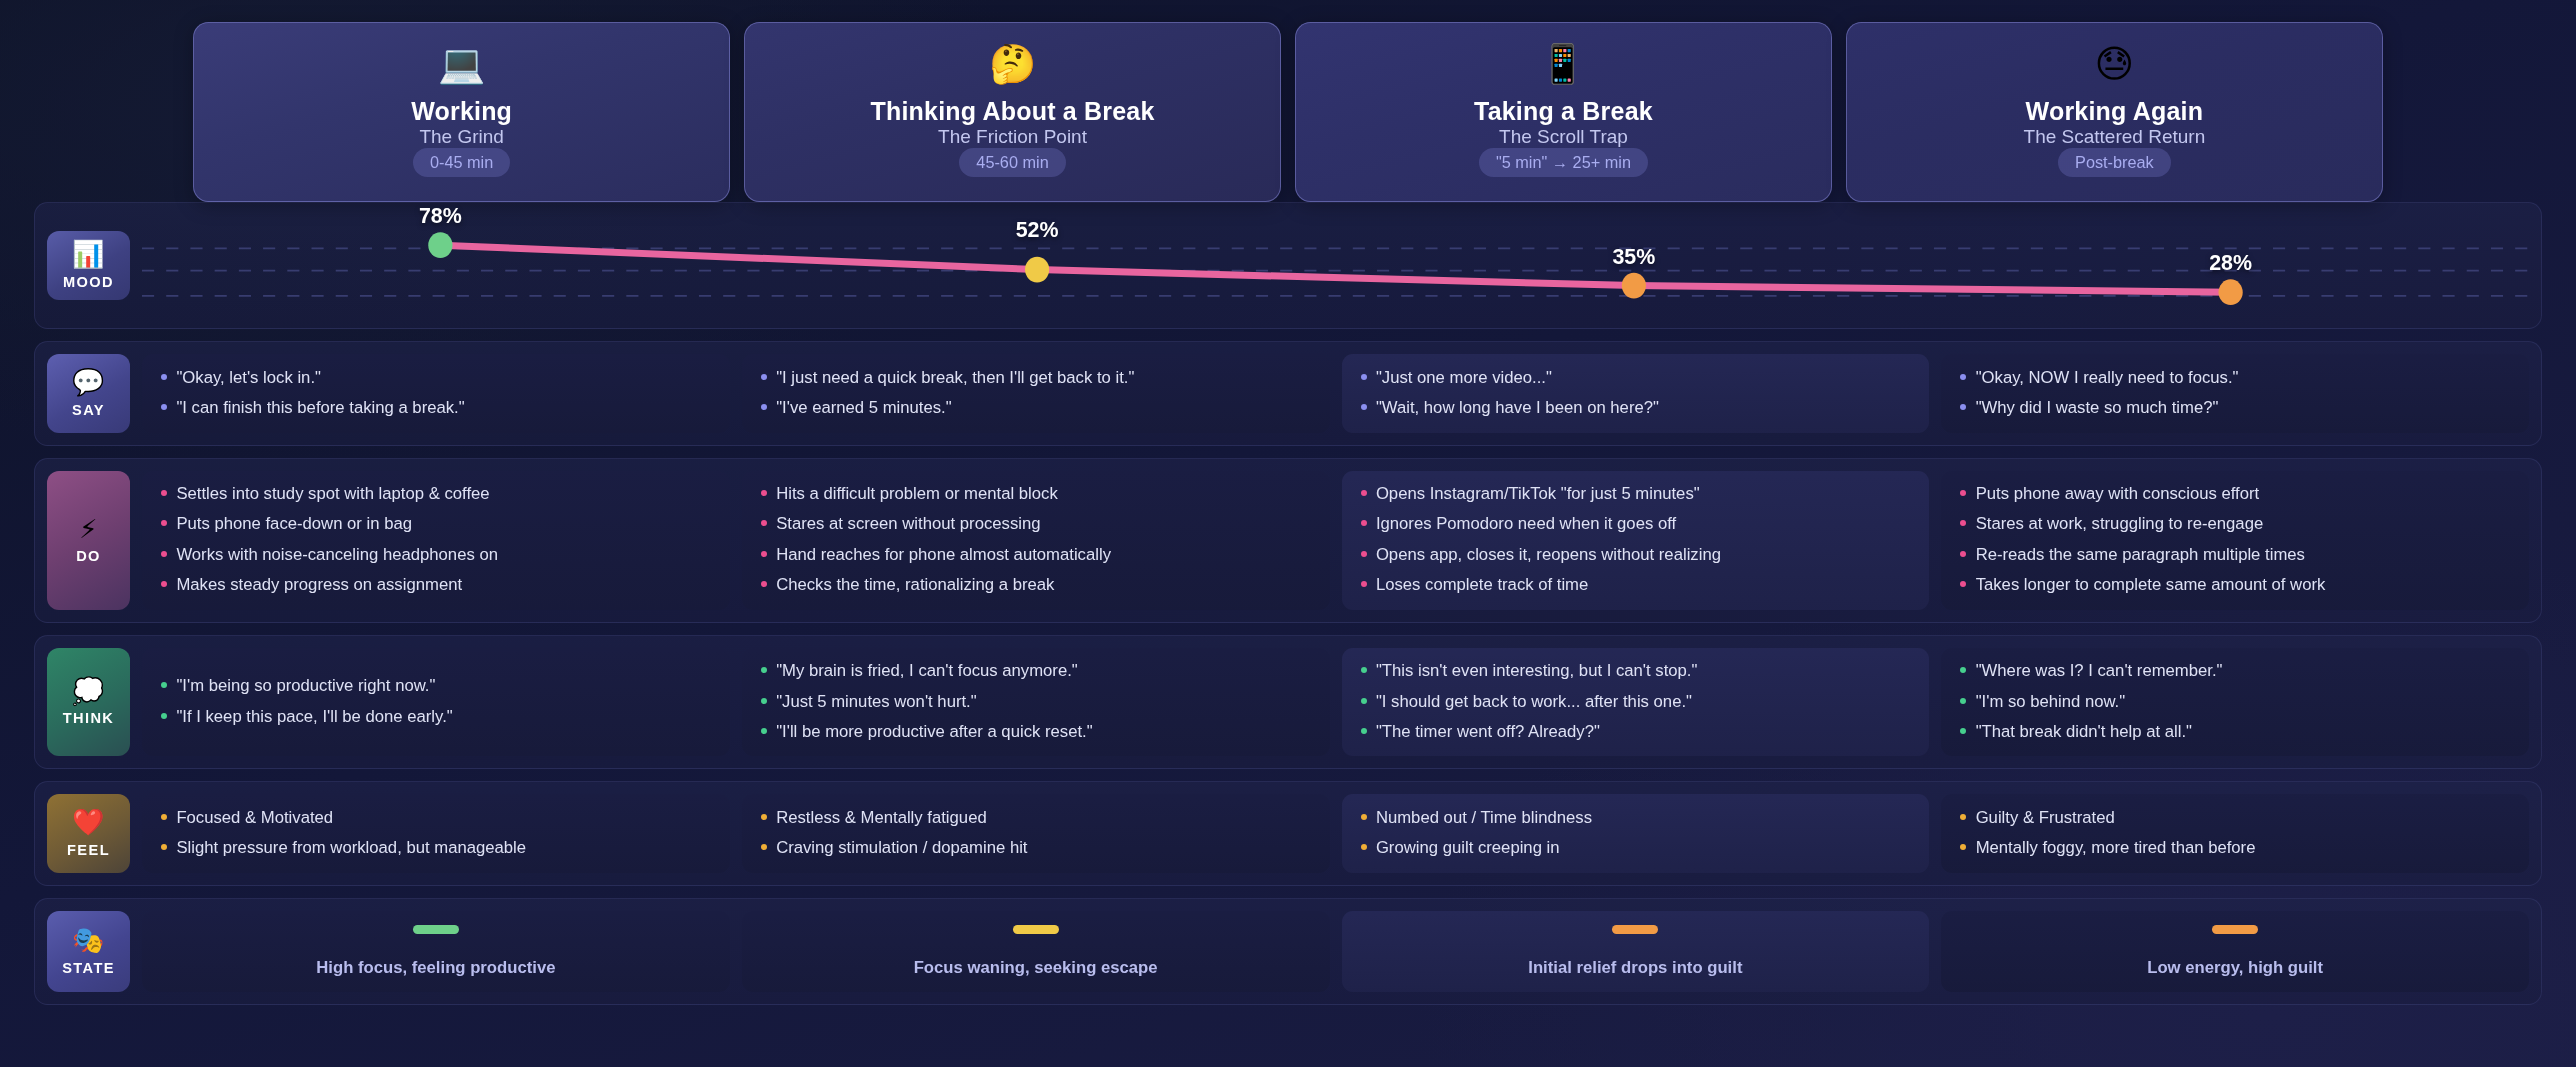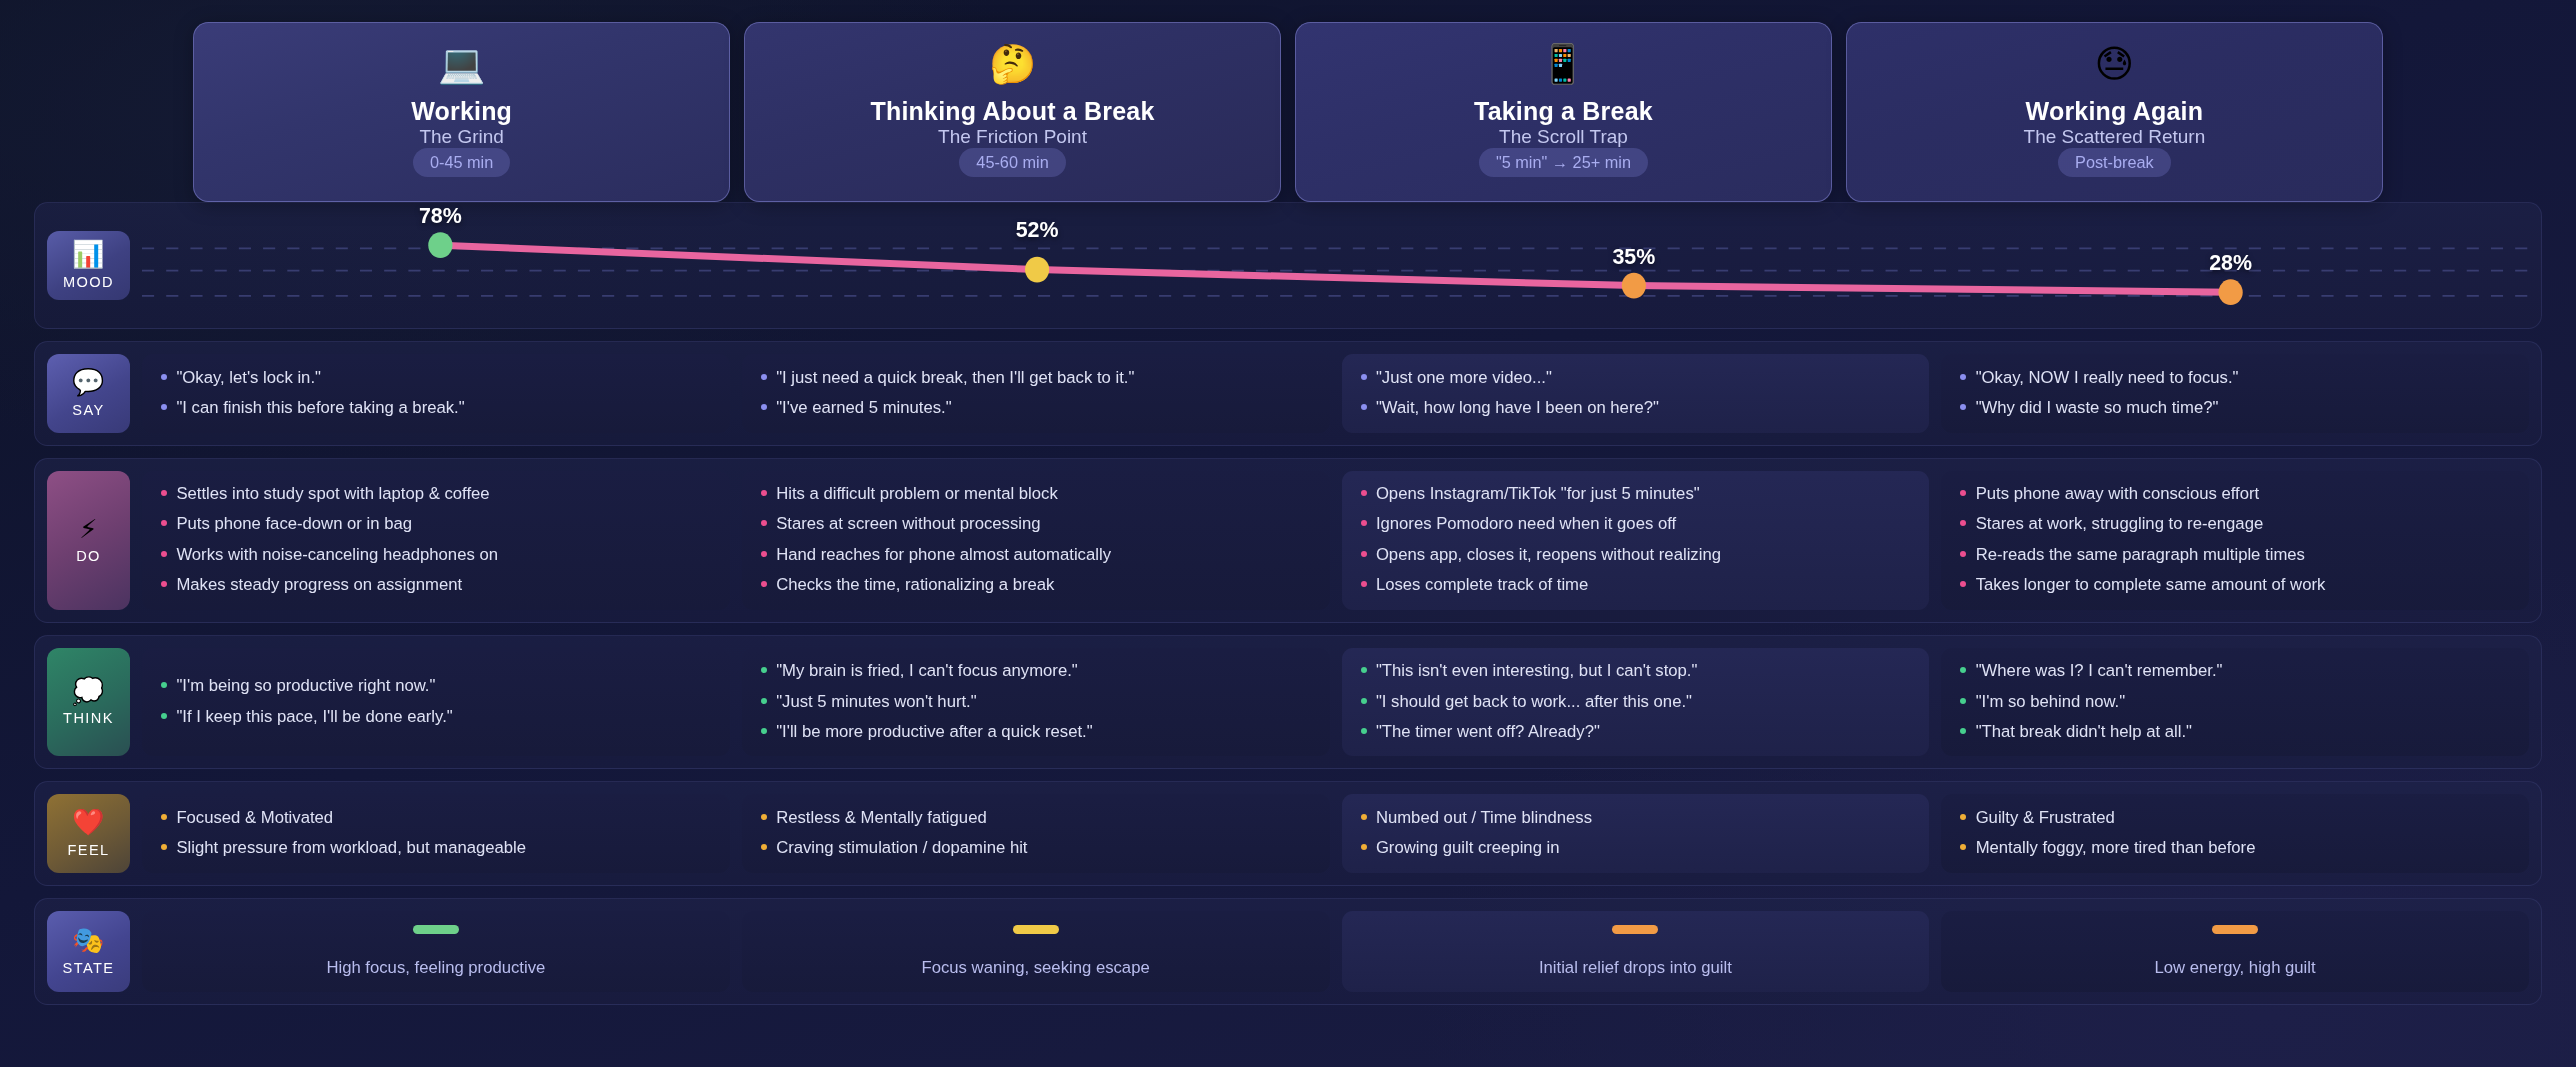--- a/index.html
+++ b/index.html
@@ -93,21 +93,21 @@
     gap: 6.9px;
     padding: 10.3px 3.4px;
   }
   .tile-emoji {
     font-size: 26px;
     line-height: 1;
     font-family: "DejaVu Sans", sans-serif;
   }
   .tile-label {
     font-size: 14.6px;
-    font-weight: normal;
+    font-weight: bold;
     letter-spacing: 1.4px;
     color: #ffffff;
     text-align: right;
   }
   .tile-mood  { background: linear-gradient(150deg,#585ca8 0%, #3e4182 55%, #353872 100%); }
   .tile-say   { background: linear-gradient(150deg,#5d5fb0 0%, #43458c 55%, #383a78 100%); }
   .tile-do    { background: linear-gradient(150deg,#8e4f85 0%, #6e3f70 50%, #4b3360 100%); }
   .tile-think { background: linear-gradient(150deg,#2f8567 0%, #2a6a5c 55%, #2a4f52 100%); }
   .tile-feel  { background: linear-gradient(150deg,#8f7134 0%, #6e5a36 55%, #4d4438 100%); }
   .tile-state { background: linear-gradient(150deg,#5a5dae 0%, #434590 55%, #3a3c7c 100%); }
@@ -163,20 +163,21 @@
     font-weight: bold;
     color: #ffffff;
     text-shadow: 0 1.7px 5.1px rgba(0,0,0,0.5);
   }
 
   
   .state-cell {
     align-items: center;
     justify-content: center;
     gap: 24px;
+    font-weight: bold;
   }
   .state-bar {
     width: 46px;
     height: 9.4px;
     border-radius: 856px;
   }
   .state-text {
     font-size: 16.7px;
     color: #b9bdee;
     text-align: center;

